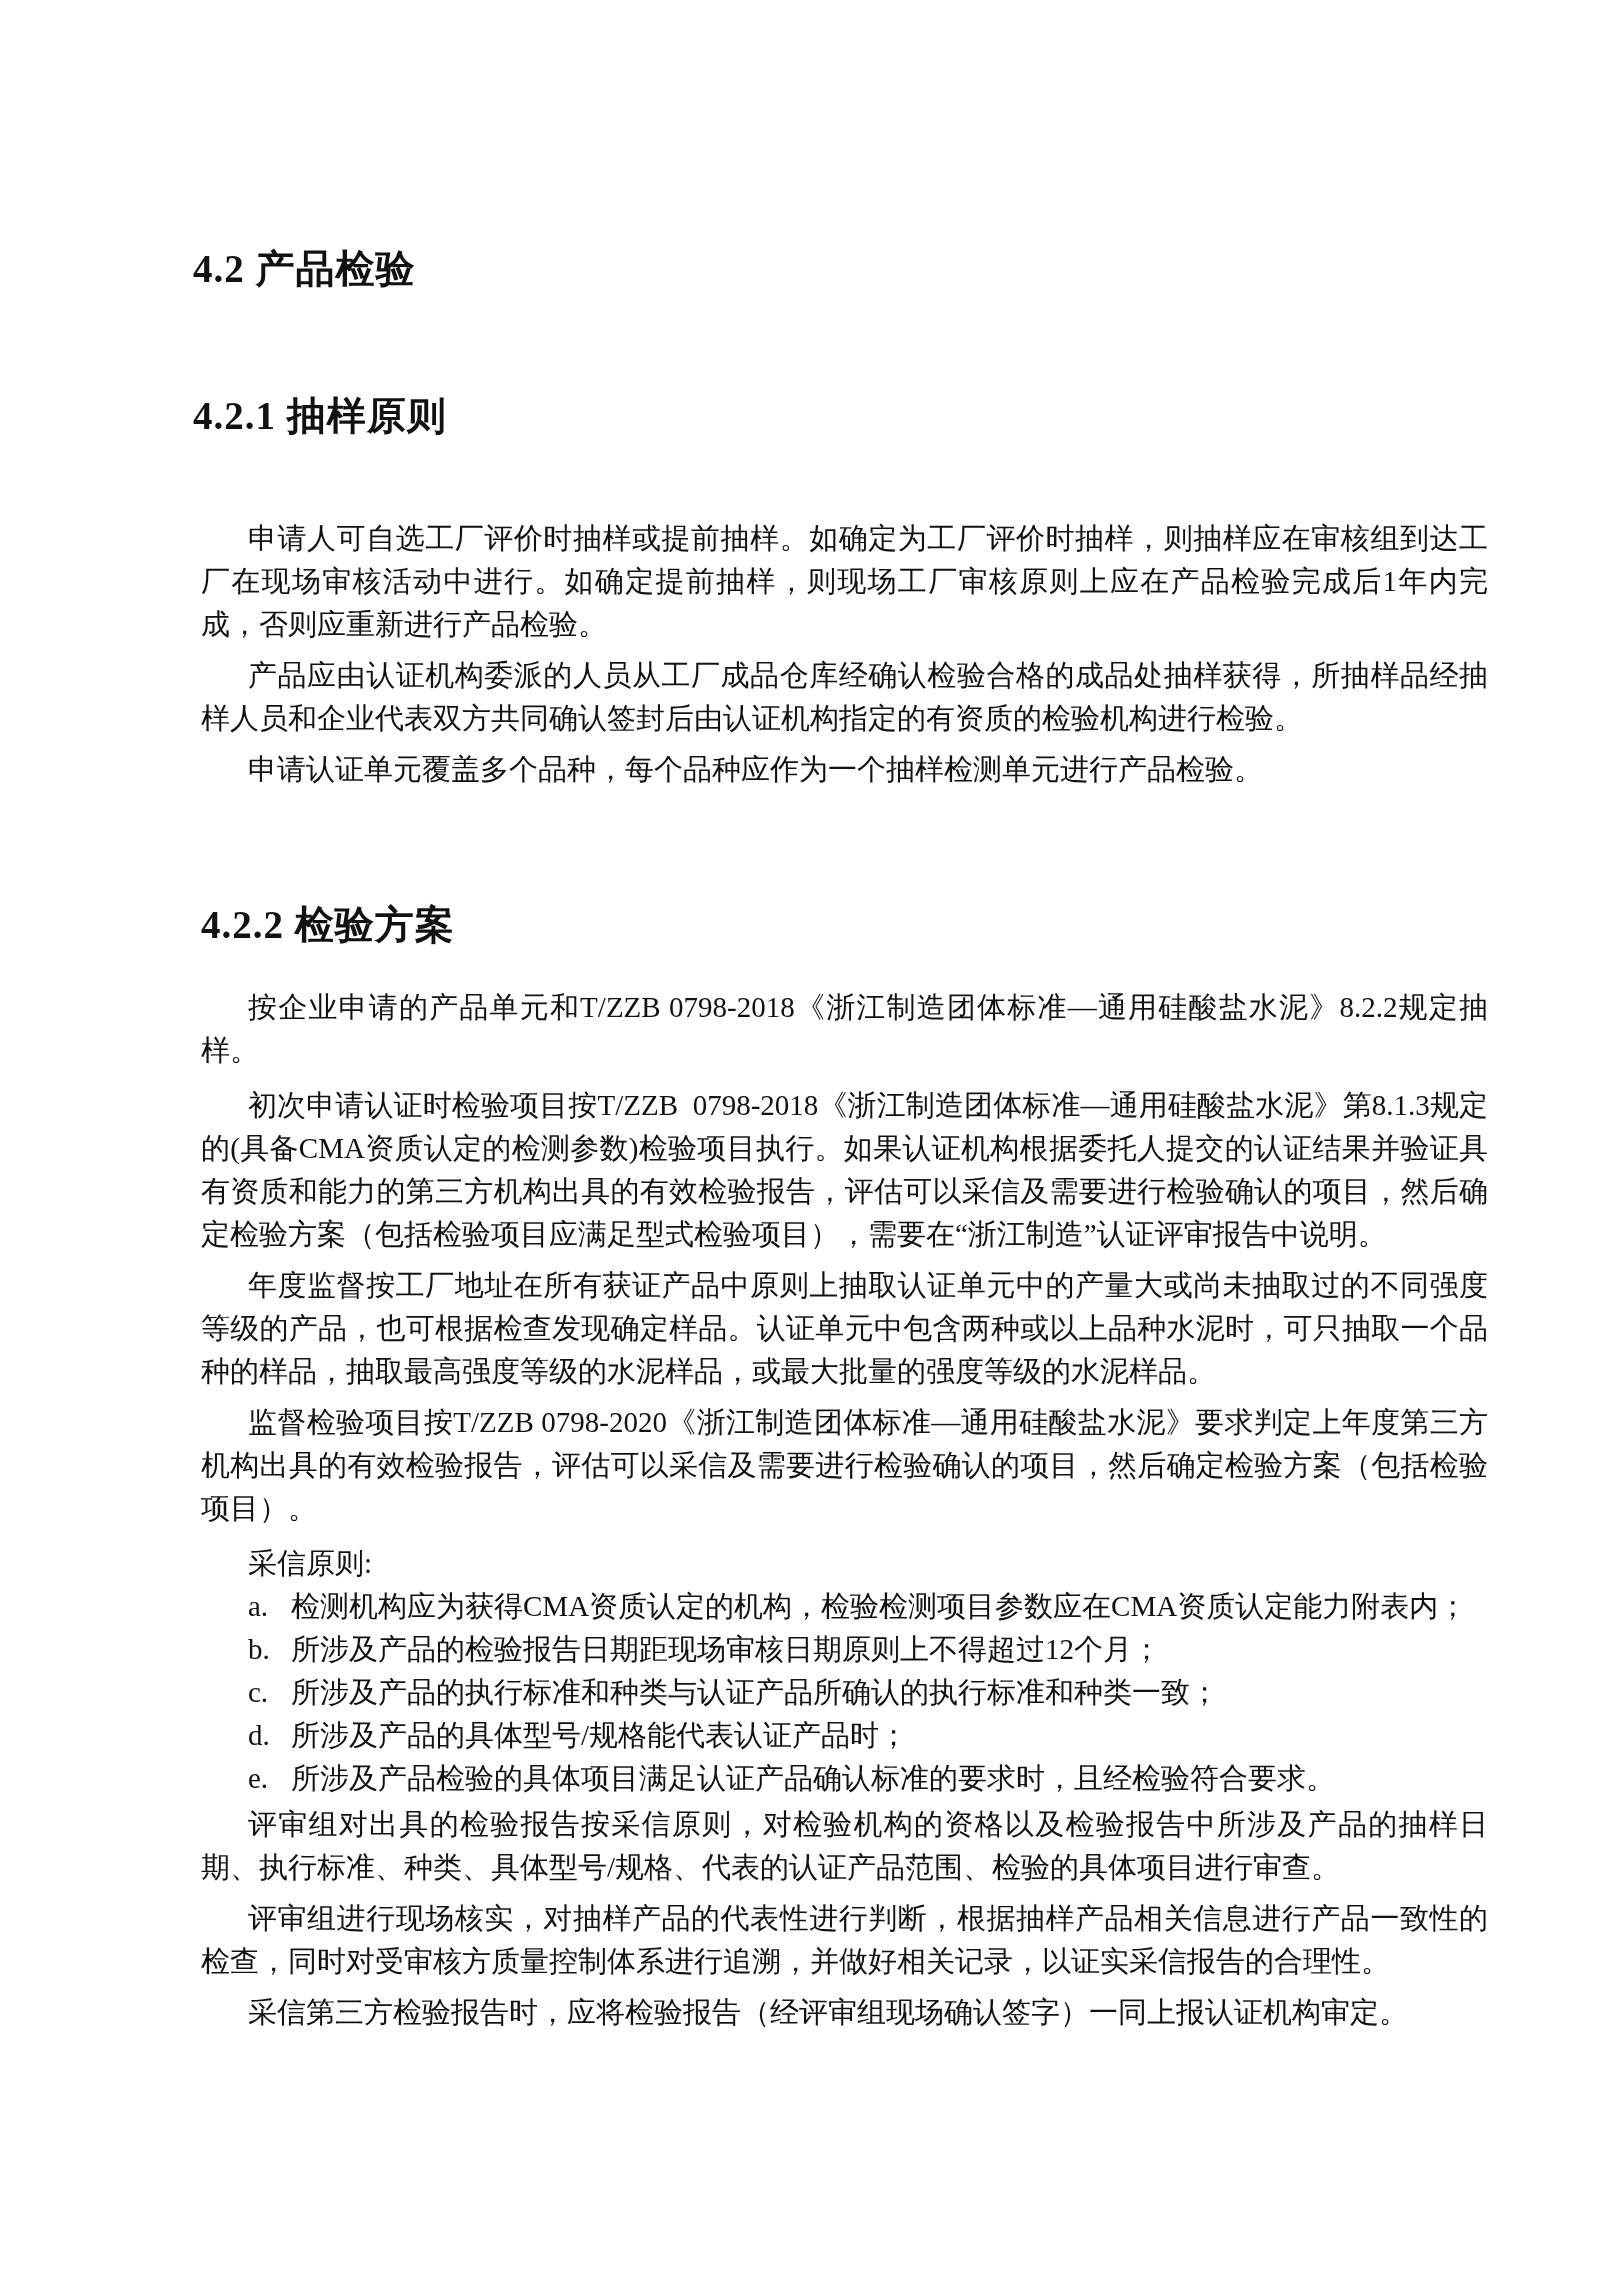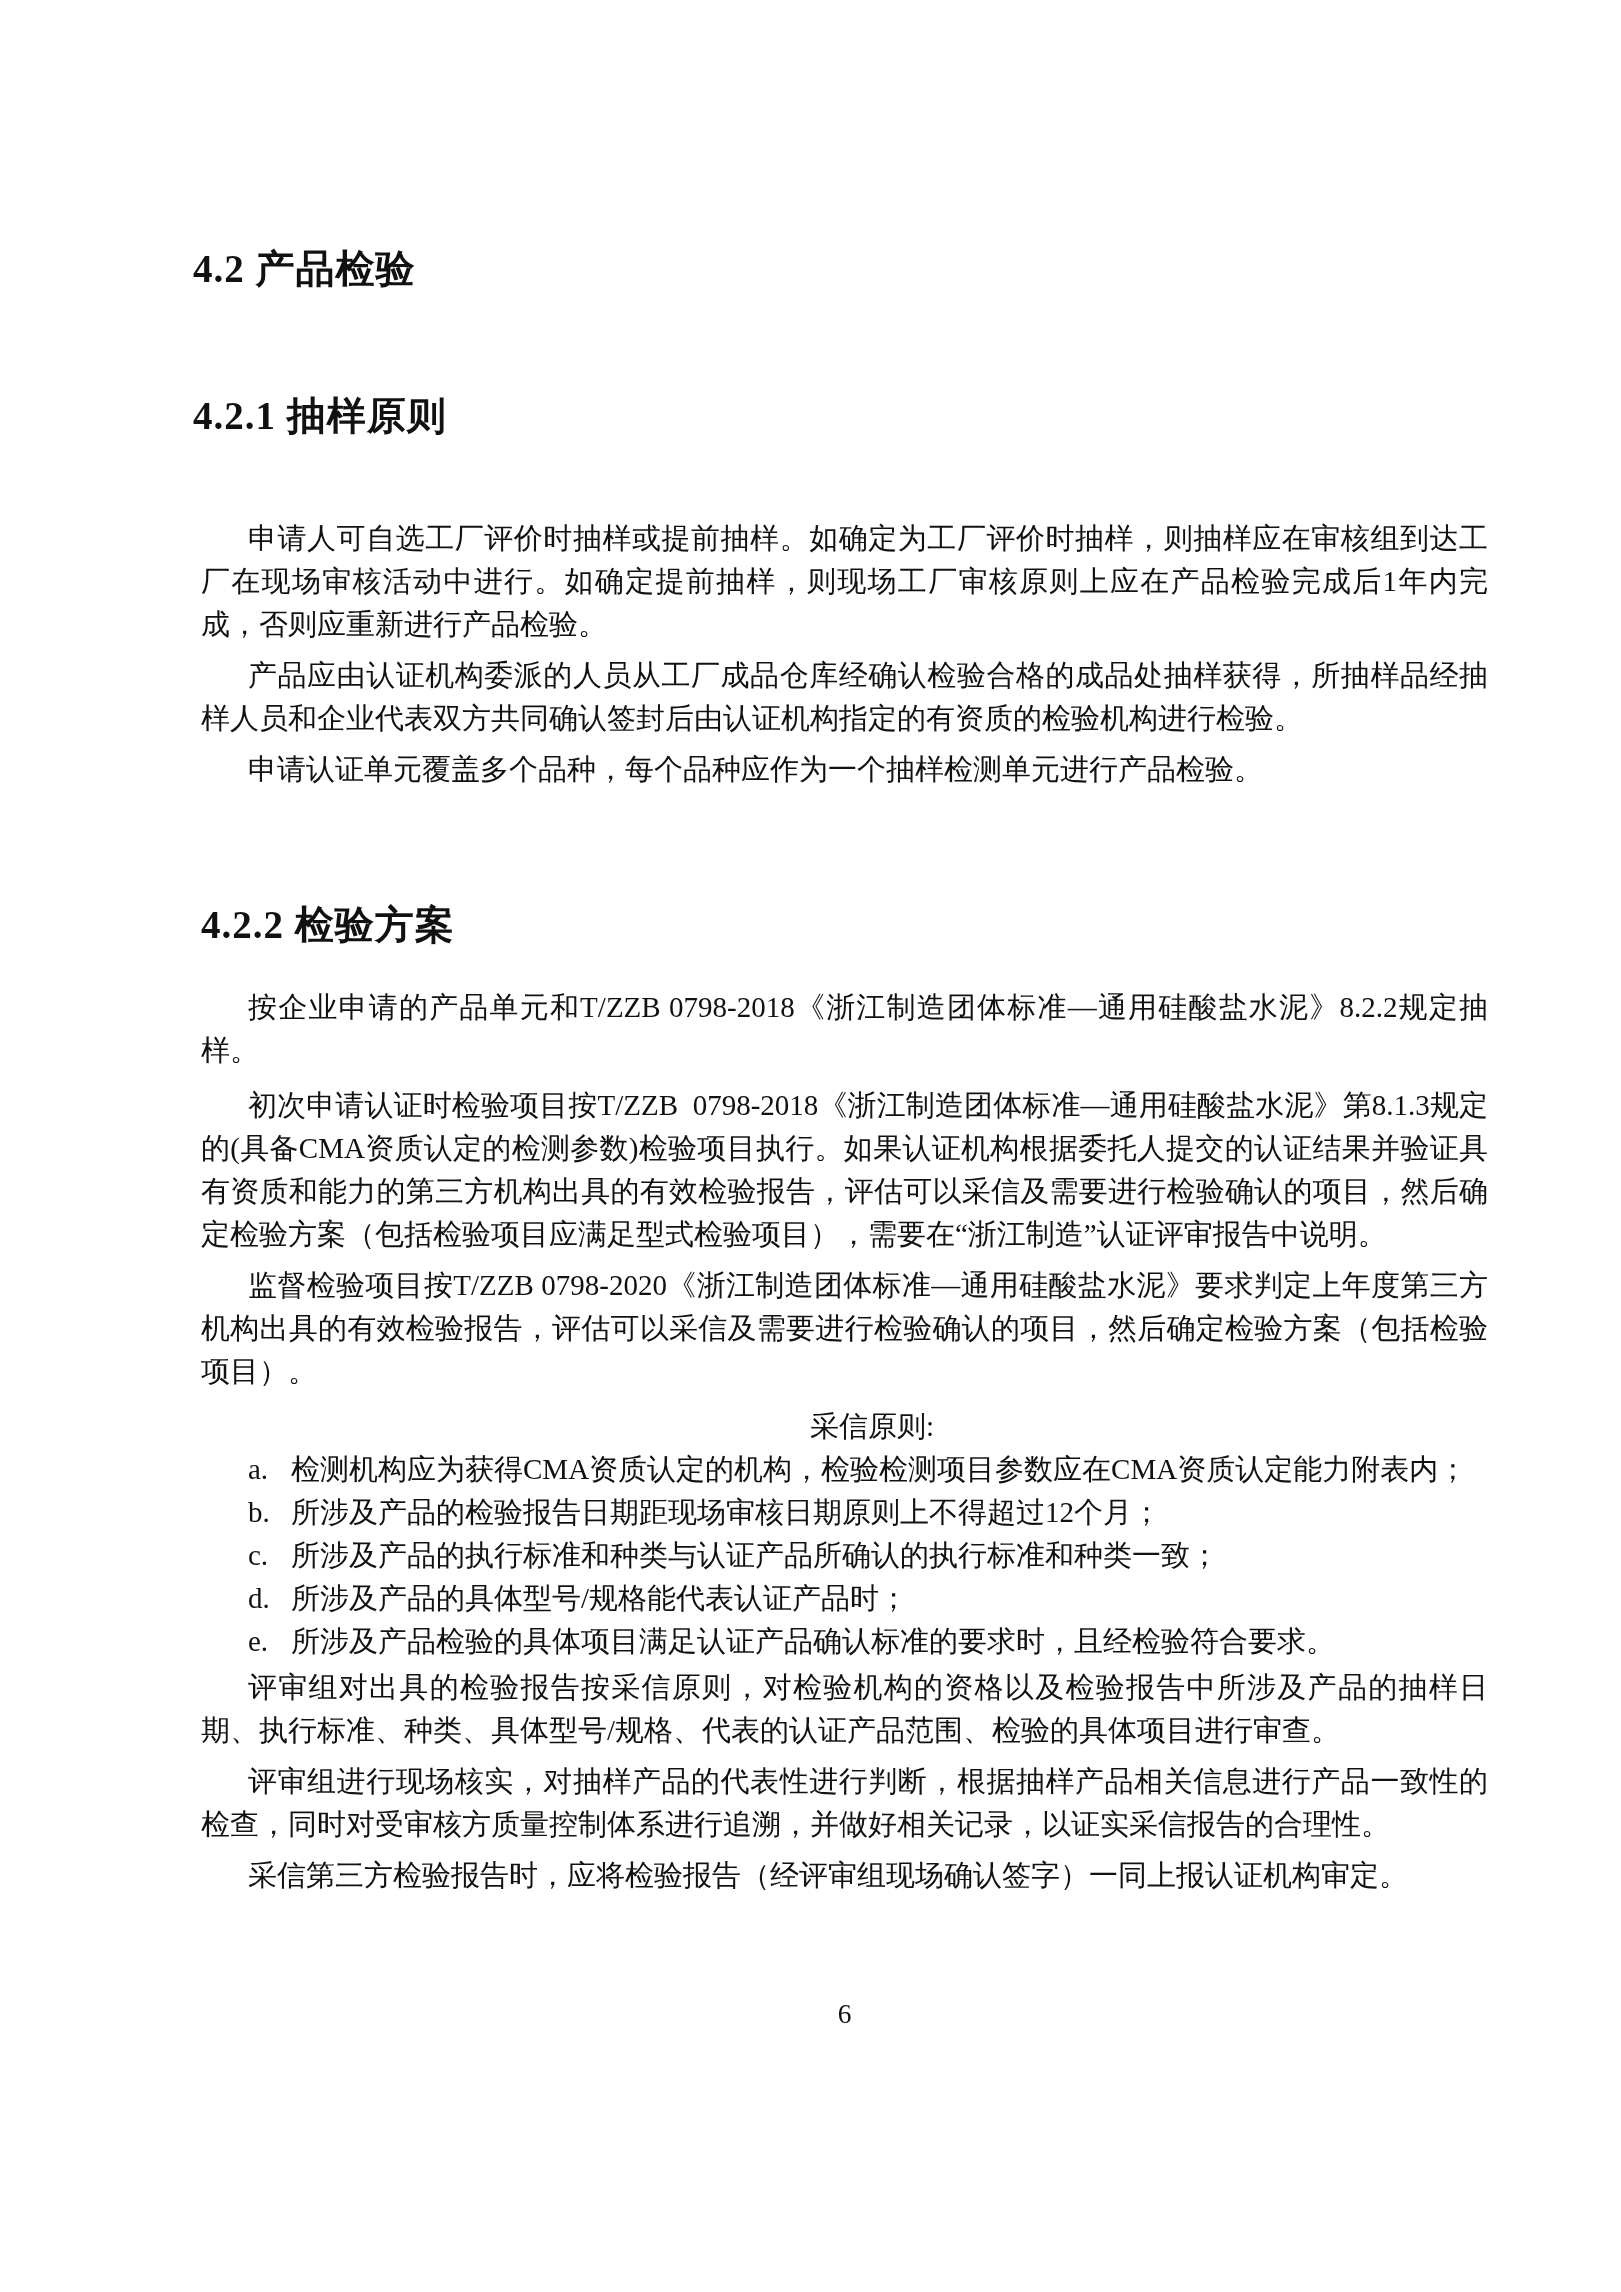--- a/index.html
+++ b/index.html
@@ -57,21 +57,20 @@
   .mt-h3body { margin-top: 38px; }
   .mt-sm { margin-top: 11.8px; }
   .mt-list { margin-top: 12.7px; }
   .mt-after-list { margin-top: 2.9px; }
   .list-intro {
     margin: 0;
     margin-top: 12.7px;
     font-size: 29px;
     line-height: 43px;
     text-indent: 55px;
-    text-align: center;
   }
   .list-item {
     margin: 0;
     font-size: 29px;
     line-height: 43px;
     padding-left: 55px;
     text-align: justify;
   }
   .item-label {
     display: inline-block;
@@ -95,20 +94,21 @@
   <h2 class="h2">4.2.1 抽样原则</h2>
 
   <p class="para mt-body">申请人可自选工厂评价时抽样或提前抽样。如确定为工厂评价时抽样，则抽样应在审核组到达工厂在现场审核活动中进行。如确定提前抽样，则现场工厂审核原则上应在产品检验完成后1年内完成，否则应重新进行产品检验。</p>
   <p class="para">产品应由认证机构委派的人员从工厂成品仓库经确认检验合格的成品处抽样获得，所抽样品经抽样人员和企业代表双方共同确认签封后由认证机构指定的有资质的检验机构进行检验。</p>
   <p class="para">申请认证单元覆盖多个品种，每个品种应作为一个抽样检测单元进行产品检验。</p>
 
   <h2 class="h3">4.2.2 检验方案</h2>
 
   <p class="para mt-h3body">按企业申请的产品单元和T/ZZB 0798-2018《浙江制造团体标准—通用硅酸盐水泥》8.2.2规定抽样。</p>
   <p class="para mt-sm">初次申请认证时检验项目按T/ZZB&nbsp; 0798-2018《浙江制造团体标准—通用硅酸盐水泥》第8.1.3规定的(具备CMA资质认定的检测参数)检验项目执行。如果认证机构根据委托人提交的认证结果并验证具有资质和能力的第三方机构出具的有效检验报告，评估可以采信及需要进行检验确认的项目，然后确定检验方案（包括检验项目应满足型式检验项目），需要在“浙江制造”认证评审报告中说明。</p>
+  <p class="para">年度监督按工厂地址在所有获证产品中原则上抽取认证单元中的产量大或尚未抽取过的不同强度等级的产品，也可根据检查发现确定样品。认证单元中包含两种或以上品种水泥时，可只抽取一个品种的样品，抽取最高强度等级的水泥样品，或最大批量的强度等级的水泥样品。</p>
   <p class="para">监督检验项目按T/ZZB 0798-2020《浙江制造团体标准—通用硅酸盐水泥》要求判定上年度第三方机构出具的有效检验报告，评估可以采信及需要进行检验确认的项目，然后确定检验方案（包括检验项目）。</p>
 
   <p class="list-intro">采信原则:</p>
 
   <div class="list-item mt-list">
     <span class="item-label">a.</span><span>检测机构应为获得CMA资质认定的机构，检验检测项目参数应在CMA资质认定能力附表内；</span>
   </div>
   <div class="list-item">
     <span class="item-label">b.</span><span>所涉及产品的检验报告日期距现场审核日期原则上不得超过12个月；</span>
   </div>

